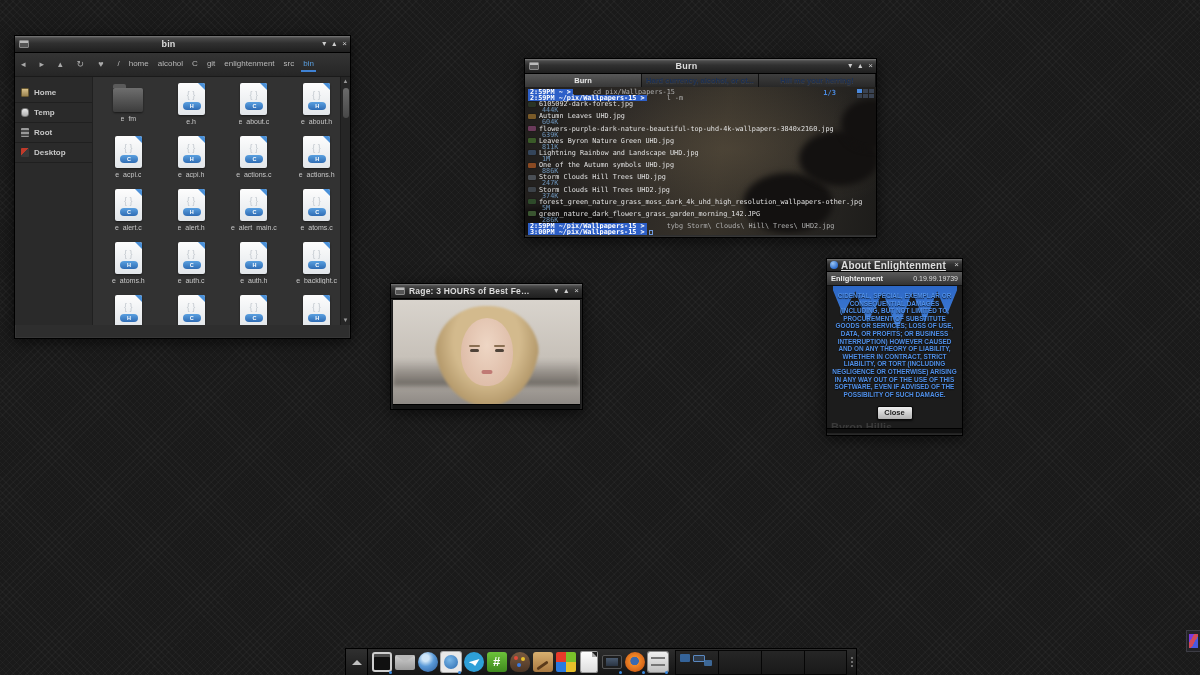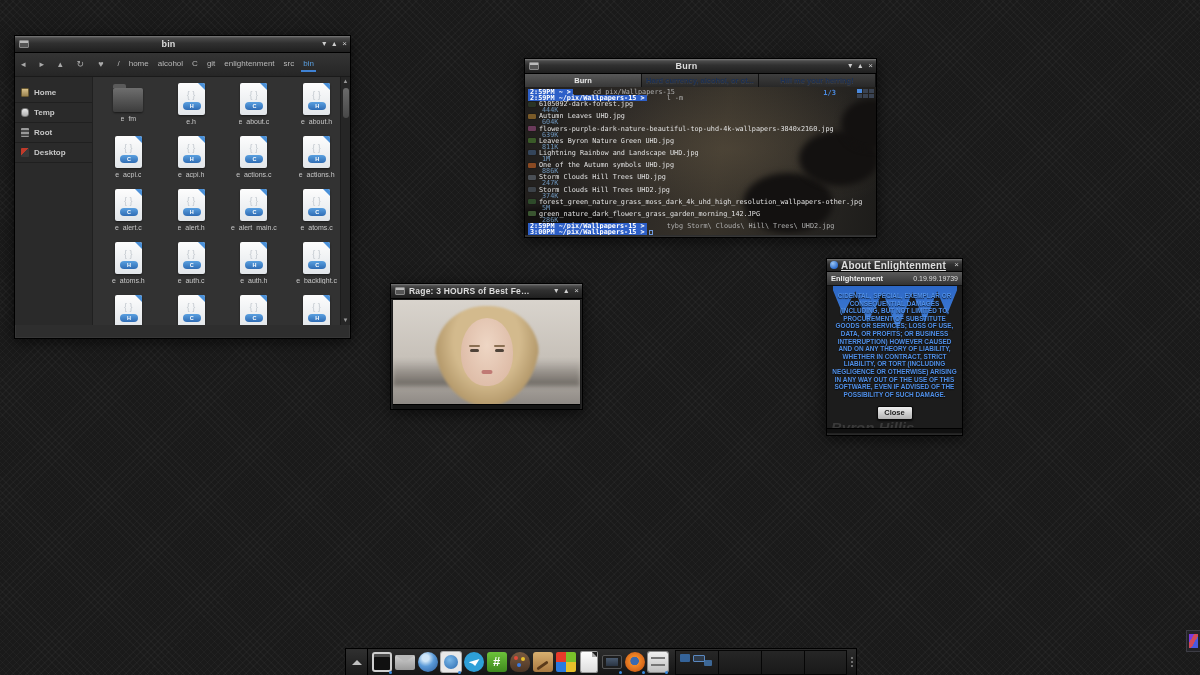--- a/index.html
+++ b/index.html
@@ -94,21 +94,21 @@
   .about .titlebar { height:13px; }
   .about .tb-title { font-size:10px; left:12px; right:14px;text-decoration:underline; }
   .about-eicon { width:8px; height:8px; margin-left:3px; border-radius:50%; background:radial-gradient(circle at 35% 30%, #9ac4f0, #2f6fd0 70%); }
   .about-head { height:14px; background:linear-gradient(#5a5a5a,#333); border-bottom:1px solid #111; display:flex; align-items:center; justify-content:space-between; padding:0 4px; }
   .about-app { color:#eee; font-size:7.5px; font-weight:bold; }
   .about-ver { color:#ddd; font-size:7px; }
   .about-body { position:relative; height:142px; background:#1c1c1c; overflow:hidden; }
   .e-spikes { position:absolute; top:0; left:6px; width:124px; height:52px; background:linear-gradient(#2e6cd0,#4b8de8); opacity:.95;
     clip-path:polygon(0 0, 100% 0, 100% 8%, 92% 55%, 84% 10%, 74% 70%, 64% 12%, 52% 85%, 40% 12%, 28% 70%, 18% 10%, 8% 55%, 0 8%); filter:blur(.4px); }
   .about-credits { position:absolute; left:4px; top:136px; width:130px; }
-  .credit { color:#3a3a3a; font-size:15px; font-weight:bold; line-height:11px; white-space:nowrap;font-style:italic; }
+  .credit { color:#3a3a3a; font-size:11px; font-weight:bold; line-height:11px; white-space:nowrap; }
   .about-license { position:absolute; top:6px; left:4px; right:4px; color:#4f8fe8; font-size:6.4px; font-weight:bold; text-align:center; line-height:7.6px; text-shadow:0 1px 1px rgba(0,0,0,.7); }
   .close-btn { position:absolute; left:50%; bottom:8px; transform:translateX(-50%); width:36px; height:14px; background:linear-gradient(#f0f0f0,#b2b2b2); border:1px solid #0a0a0a; border-radius:2px; color:#1a1a1a; font-size:7.5px; font-weight:bold; text-align:center; line-height:12px; box-shadow:0 1px 2px rgba(0,0,0,.6); }
   .about-foot { height:5px; background:#101010; border-top:1px solid #000; }
 
   
   .dock { position:absolute; left:345px; top:648px; width:512px; height:27px; background:linear-gradient(#2c2c2c,#151515); border:1px solid #000; border-bottom:none; display:flex; align-items:center; }
   .dock-arrow { width:26px; height:100%; display:flex; align-items:center; justify-content:center; border-right:1px solid #000; background:linear-gradient(#303030,#1a1a1a); }
   .dock-arrow i { width:0; height:0; border-left:5px solid transparent; border-right:5px solid transparent; border-bottom:5px solid #c0c0c0; }
   .dock-icons { display:flex; align-items:center; height:100%; padding:0 2px; }
   .dcell { position:relative; width:23px; height:100%; display:flex; align-items:center; justify-content:center; }

